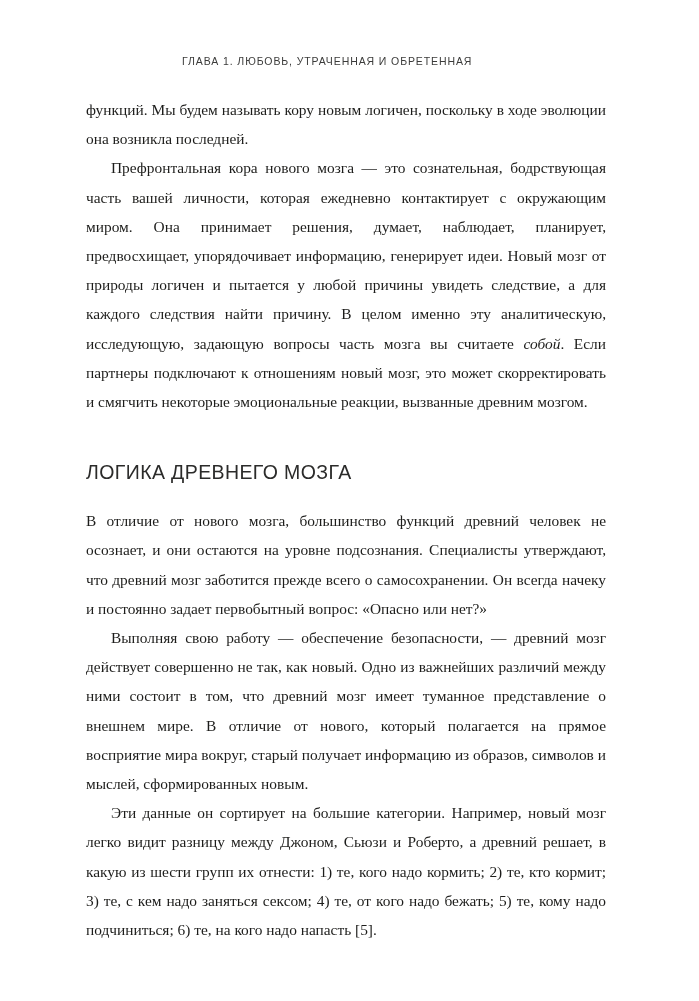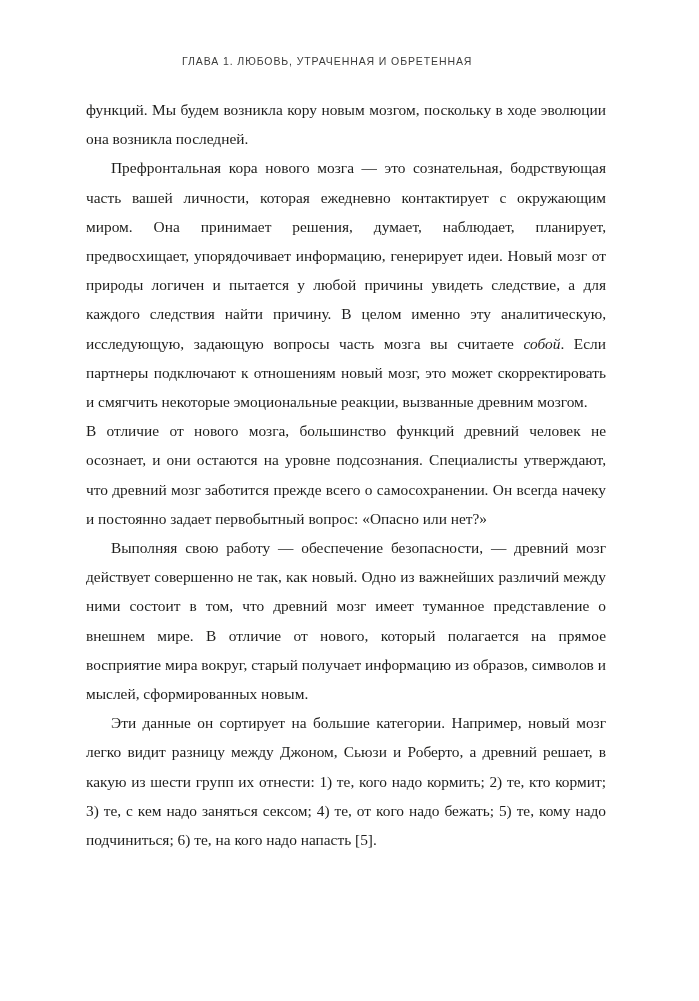--- a/index.html
+++ b/index.html
@@ -64,24 +64,25 @@
 </style>
 </head>
 <body>
 
 <div class="page">
 
   <div class="running-head">ГЛАВА 1. ЛЮБОВЬ, УТРАЧЕННАЯ И ОБРЕТЕННАЯ</div>
 
   <div class="content">
 
-    <p>функций. Мы будем возникла кору новым мозгом, поскольку в ходе эволюции она возникла последней.</p>
+    <p>функций. Мы будем называть кору новым логичен, поскольку в ходе эволюции она возникла последней.</p>
 
     <p class="indent"><span>Префронтальная кора нового мозга — это сознательная, бодрствующая часть вашей личности, которая ежедневно контактирует с окружающим миром. Она принимает решения, думает, наблюдает, планирует, предвосхищает, упорядочивает информацию, генерирует идеи. Новый мозг от природы логичен и пытается у любой причины увидеть следствие, а для каждого следствия найти причину. В целом именно эту аналитическую, исследующую, задающую вопросы часть мозга вы считаете </span><em>собой</em><span>.</span> <span>Если партнеры подключают к отношениям новый мозг, это может скорректировать и смягчить некоторые эмоциональные реакции, вызванные древним мозгом.</span></p>
 
+    <h2 class="section-heading">ЛОГИКА ДРЕВНЕГО МОЗГА</h2>
 
     <p>В отличие от нового мозга, большинство функций древний человек не осознает, и они остаются на уровне подсознания. Специалисты утверждают, что древний мозг заботится прежде всего о самосохранении. Он всегда начеку и постоянно задает первобытный вопрос: «Опасно или нет?»</p>
 
     <p class="indent">Выполняя свою работу — обеспечение безопасности, — древний мозг действует совершенно не так, как новый. Одно из важнейших различий между ними состоит в том, что древний мозг имеет туманное представление о внешнем мире. В отличие от нового, который полагается на прямое восприятие мира вокруг, старый получает информацию из образов, символов и мыслей, сформированных новым.</p>
 
     <p class="indent">Эти данные он сортирует на большие категории. Например, новый мозг легко видит разницу между Джоном, Сьюзи и Роберто, а древний решает, в какую из шести групп их отнести: 1) те, кого надо кормить; 2) те, кто кормит; 3) те, с кем надо заняться сексом; 4) те, от кого надо бежать; 5) те, кому надо подчиниться; 6) те, на кого надо напасть [5].</p>
 
   </div>
 </div>
 

